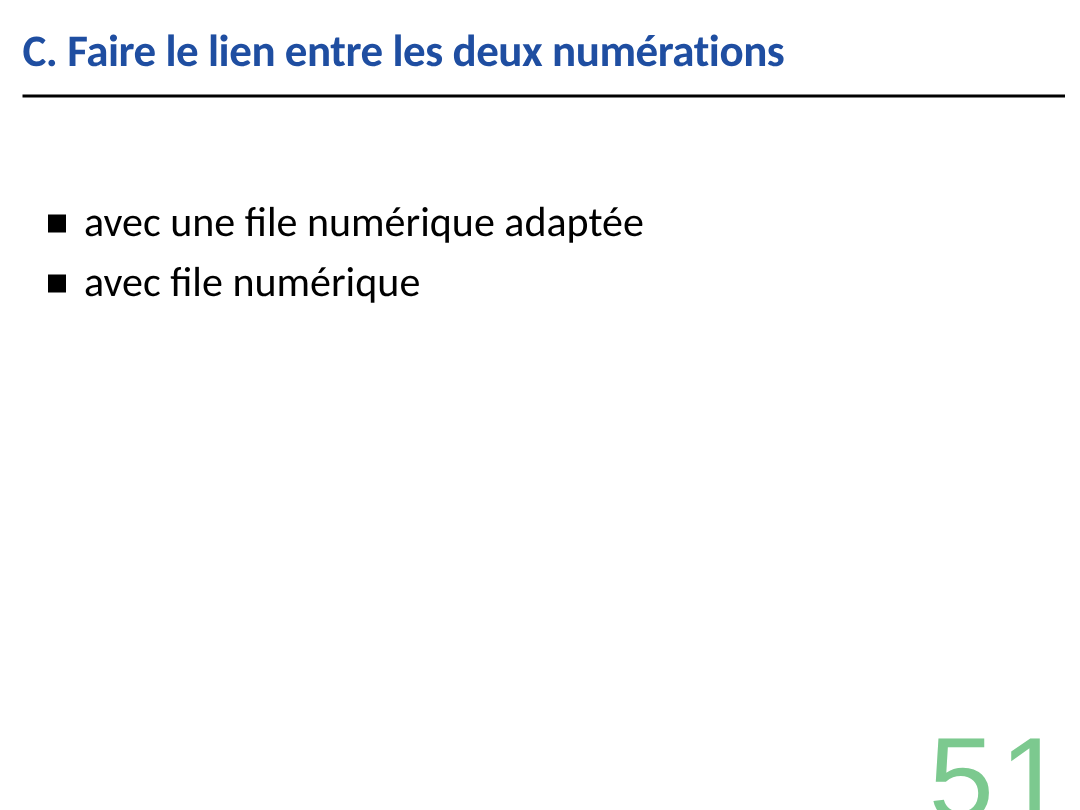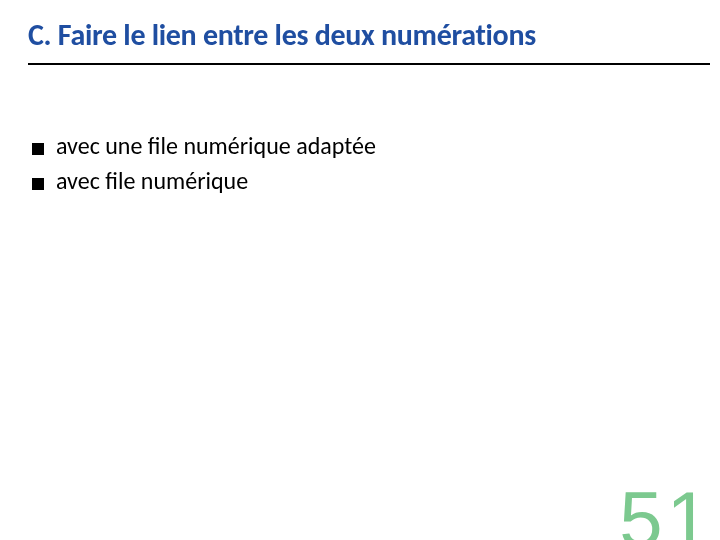--- a/index.html
+++ b/index.html
@@ -14,40 +14,40 @@
   }
   .slide {
     position: relative;
     width: 720px;
     height: 540px;
     box-sizing: border-box;
   }
   .title {
     position: absolute;
     top: 18px;
-    left: 28px;
+    left: 15px;
     right: 10px;
     font-size: 30px;
     font-weight: 700;
     color: #1f4ea1;
     line-height: 1.15;
     border-bottom: 2px solid #000000;
     padding-bottom: 10px;
     letter-spacing: -0.3px;
   }
   .body {
     position: absolute;
     top: 130px;
     left: 32px;
     right: 40px;
   }
   .item {
     display: flex;
     align-items: flex-start;
-    font-size: 24px;
+    font-size: 28px;
     color: #000000;
     line-height: 1.3;
     margin-bottom: 4px;
   }
   .bullet {
     width: 12px;
     height: 12px;
     background: #000000;
     margin-top: 13px;
     margin-right: 12px;

